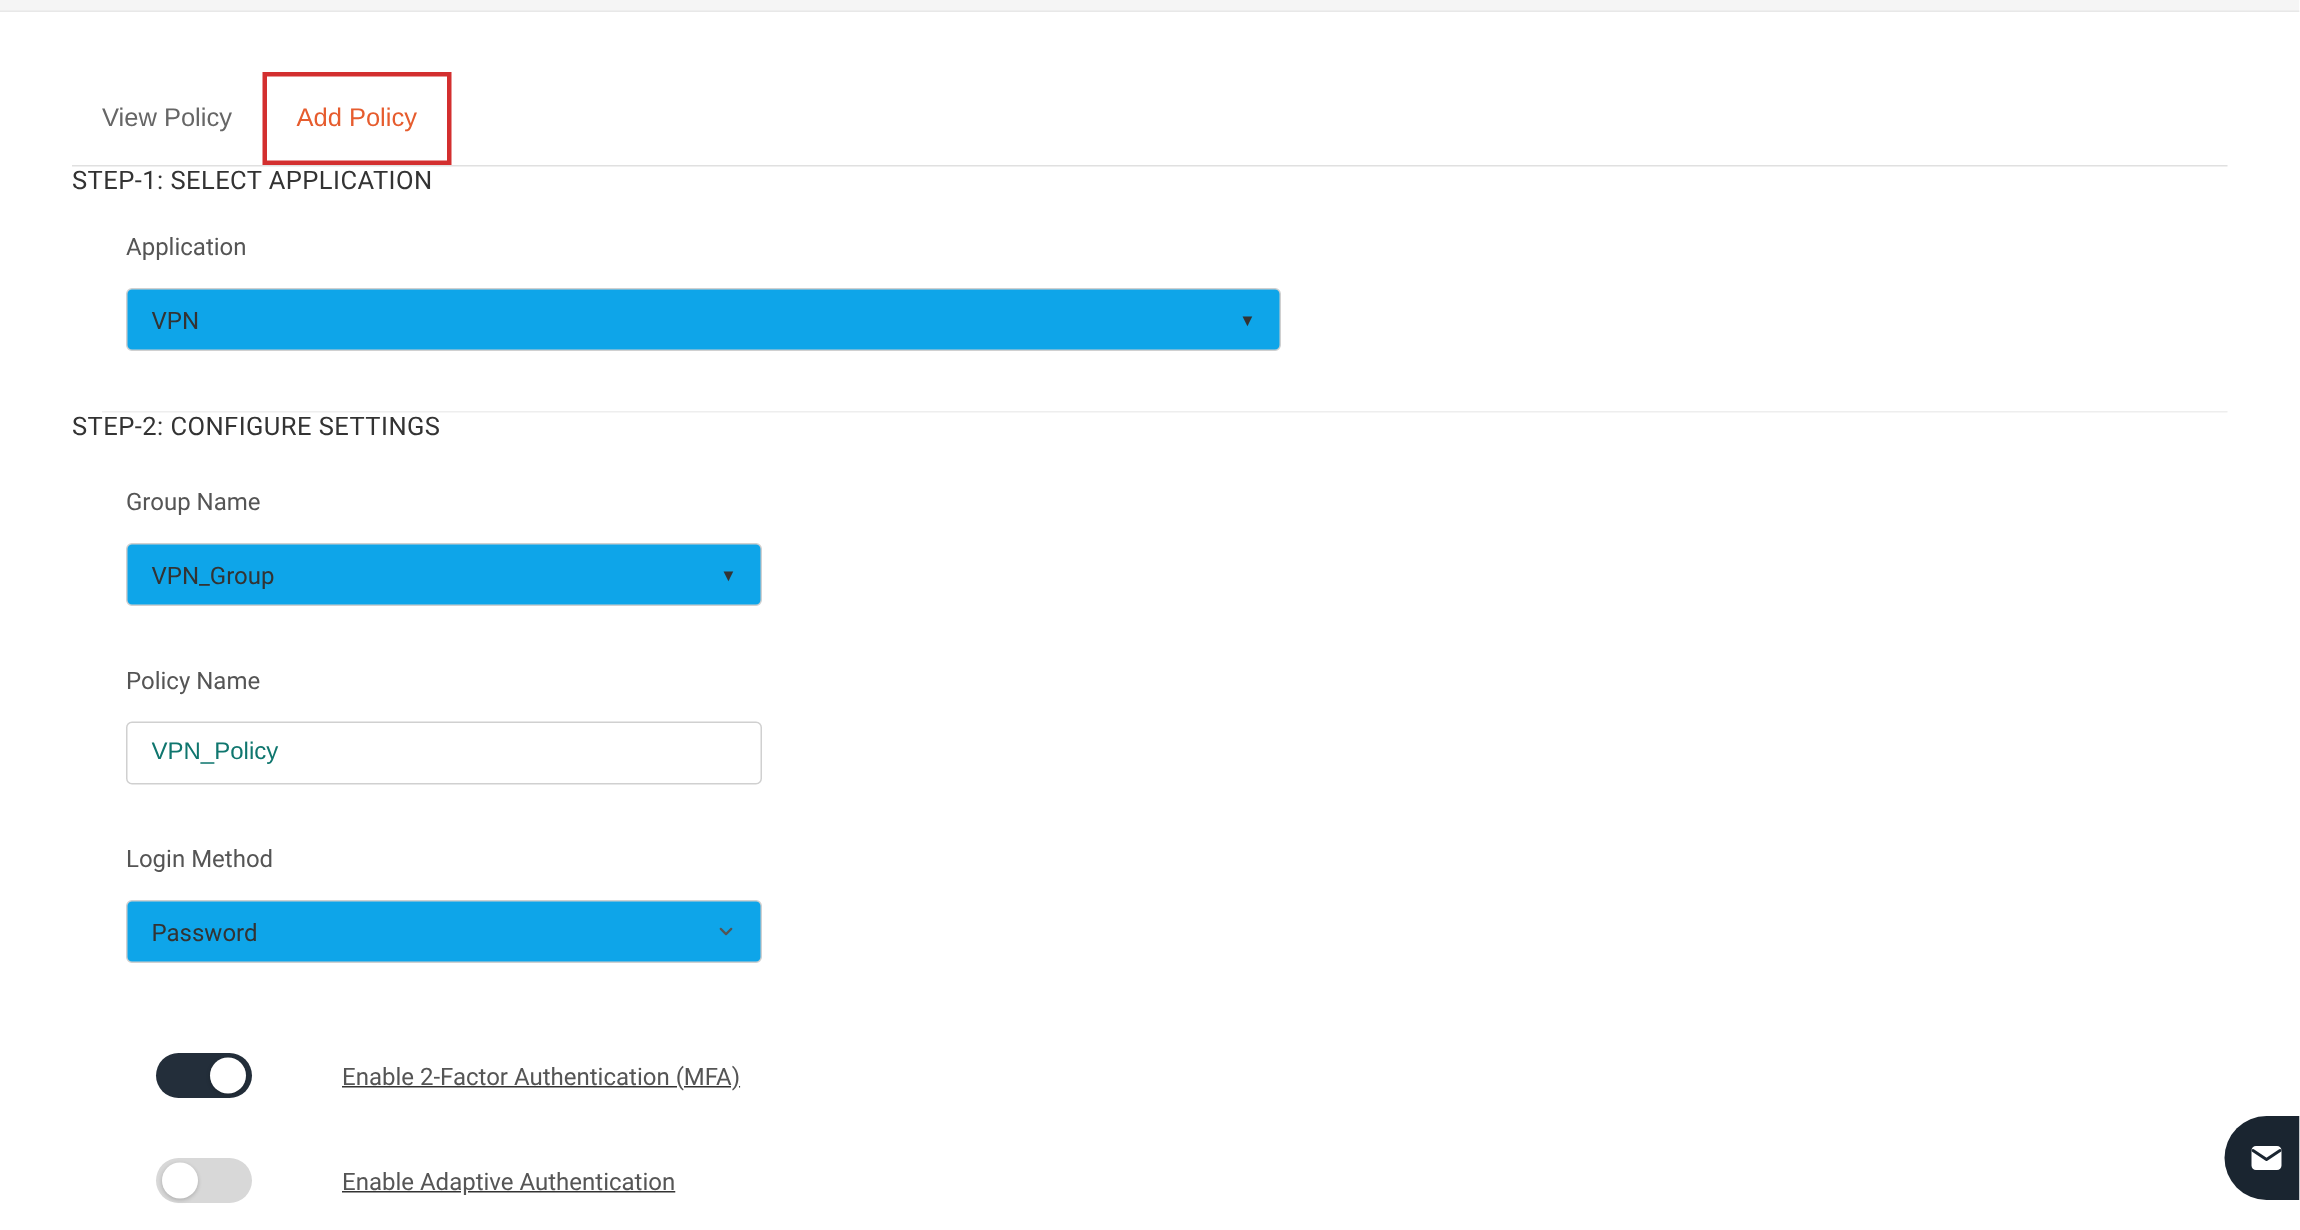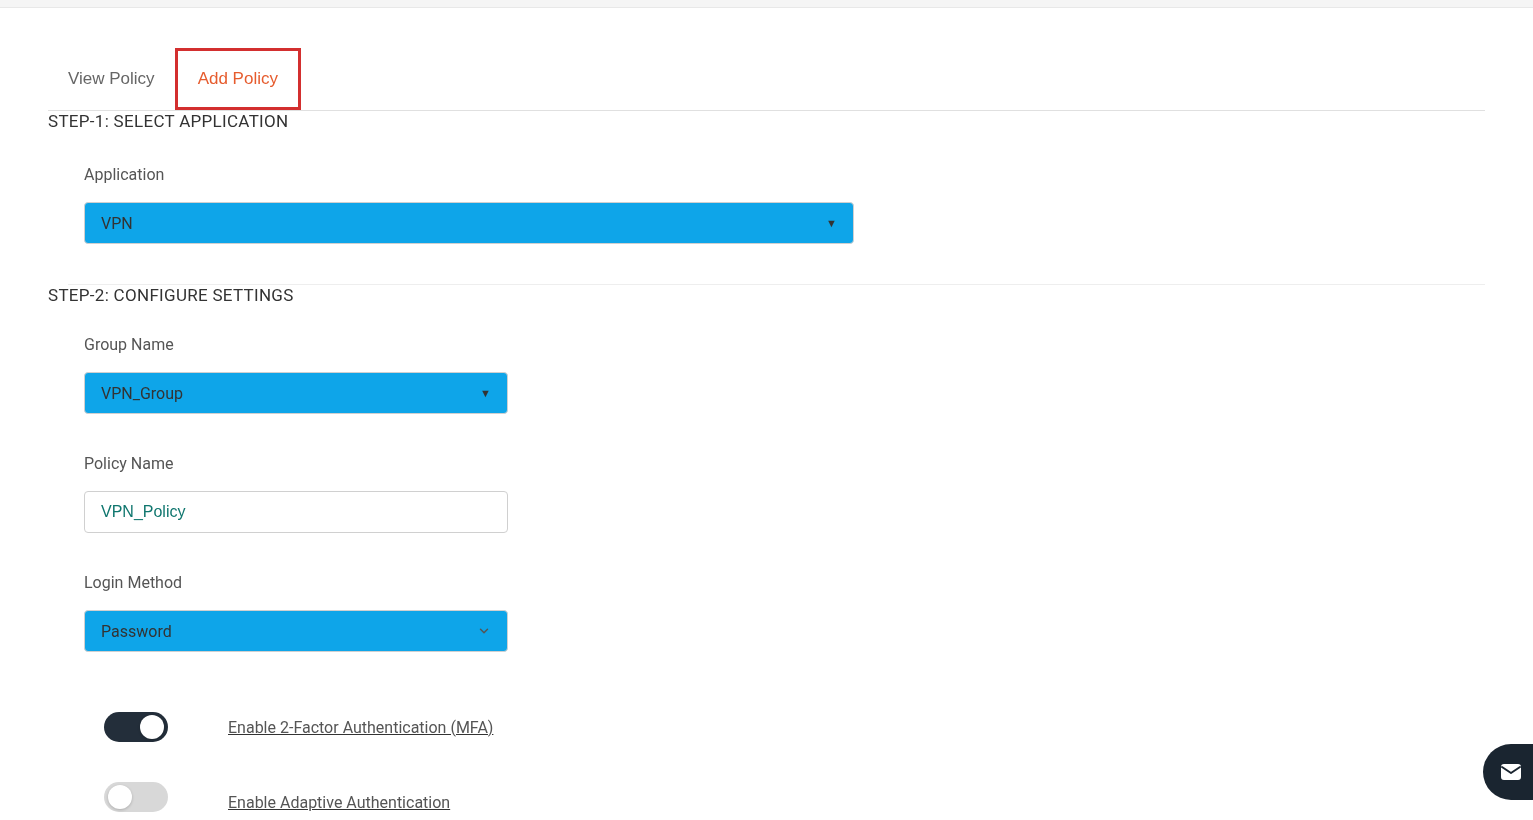--- a/index.html
+++ b/index.html
@@ -45,21 +45,21 @@
       color: #666;
     }
     .step-title {
       font-size: 17px;
       font-weight: 400;
       color: #333;
       letter-spacing: 0.3px;
     }
     .form-section {
       margin-left: 36px;
-      margin-top: 34px;
+      margin-top: 24px;
     }
     .field-label {
       font-size: 16px;
       color: #555;
       margin-bottom: 18px;
       display: block;
     }
     .select-field {
       width: 770px;
       height: 42px;
@@ -160,21 +160,21 @@
     }
     .toggle.off .toggle-knob {
       left: 4px;
     }
     .toggle-label {
       font-size: 16px;
       color: #555;
     }
     .adaptive-row {
       display: flex;
-      align-items: flex-end;
+      align-items: center;
     }
     .adaptive-text-block {
       flex: 1;
     }
     .adaptive-description {
       font-size: 16px;
       color: #555;
       margin-top: 18px;
       line-height: 1.5;
       margin-left: -150px;

